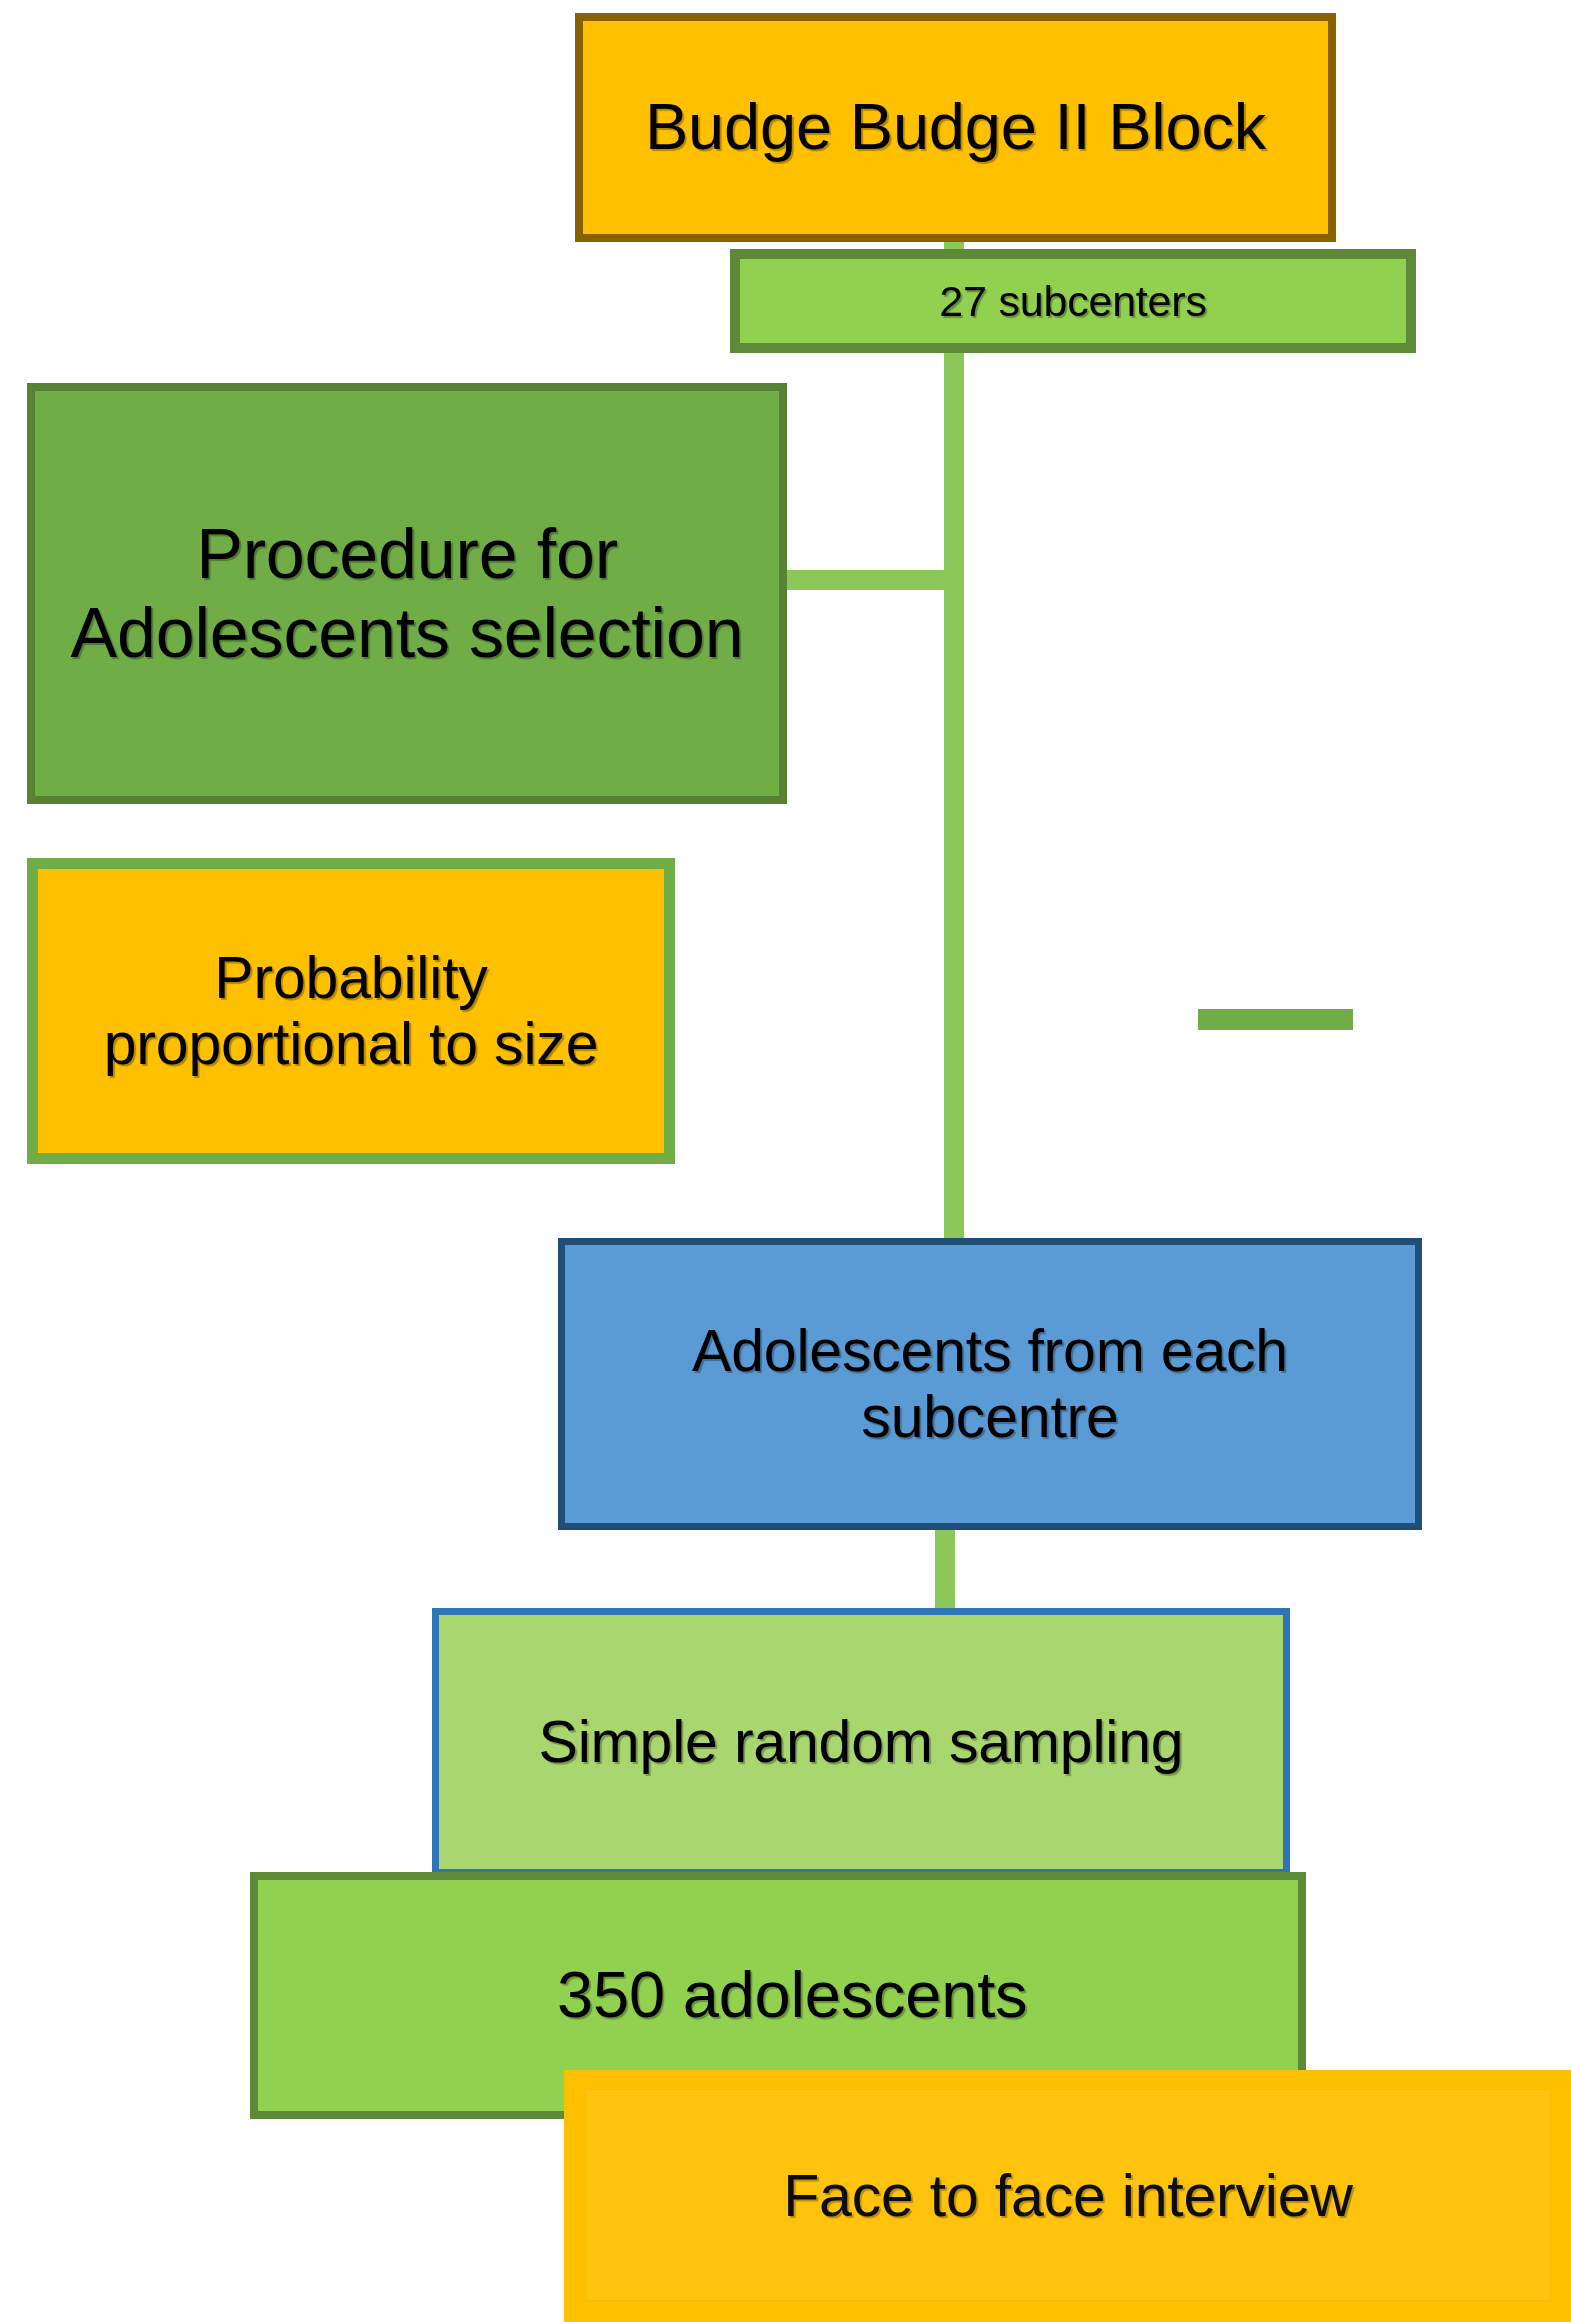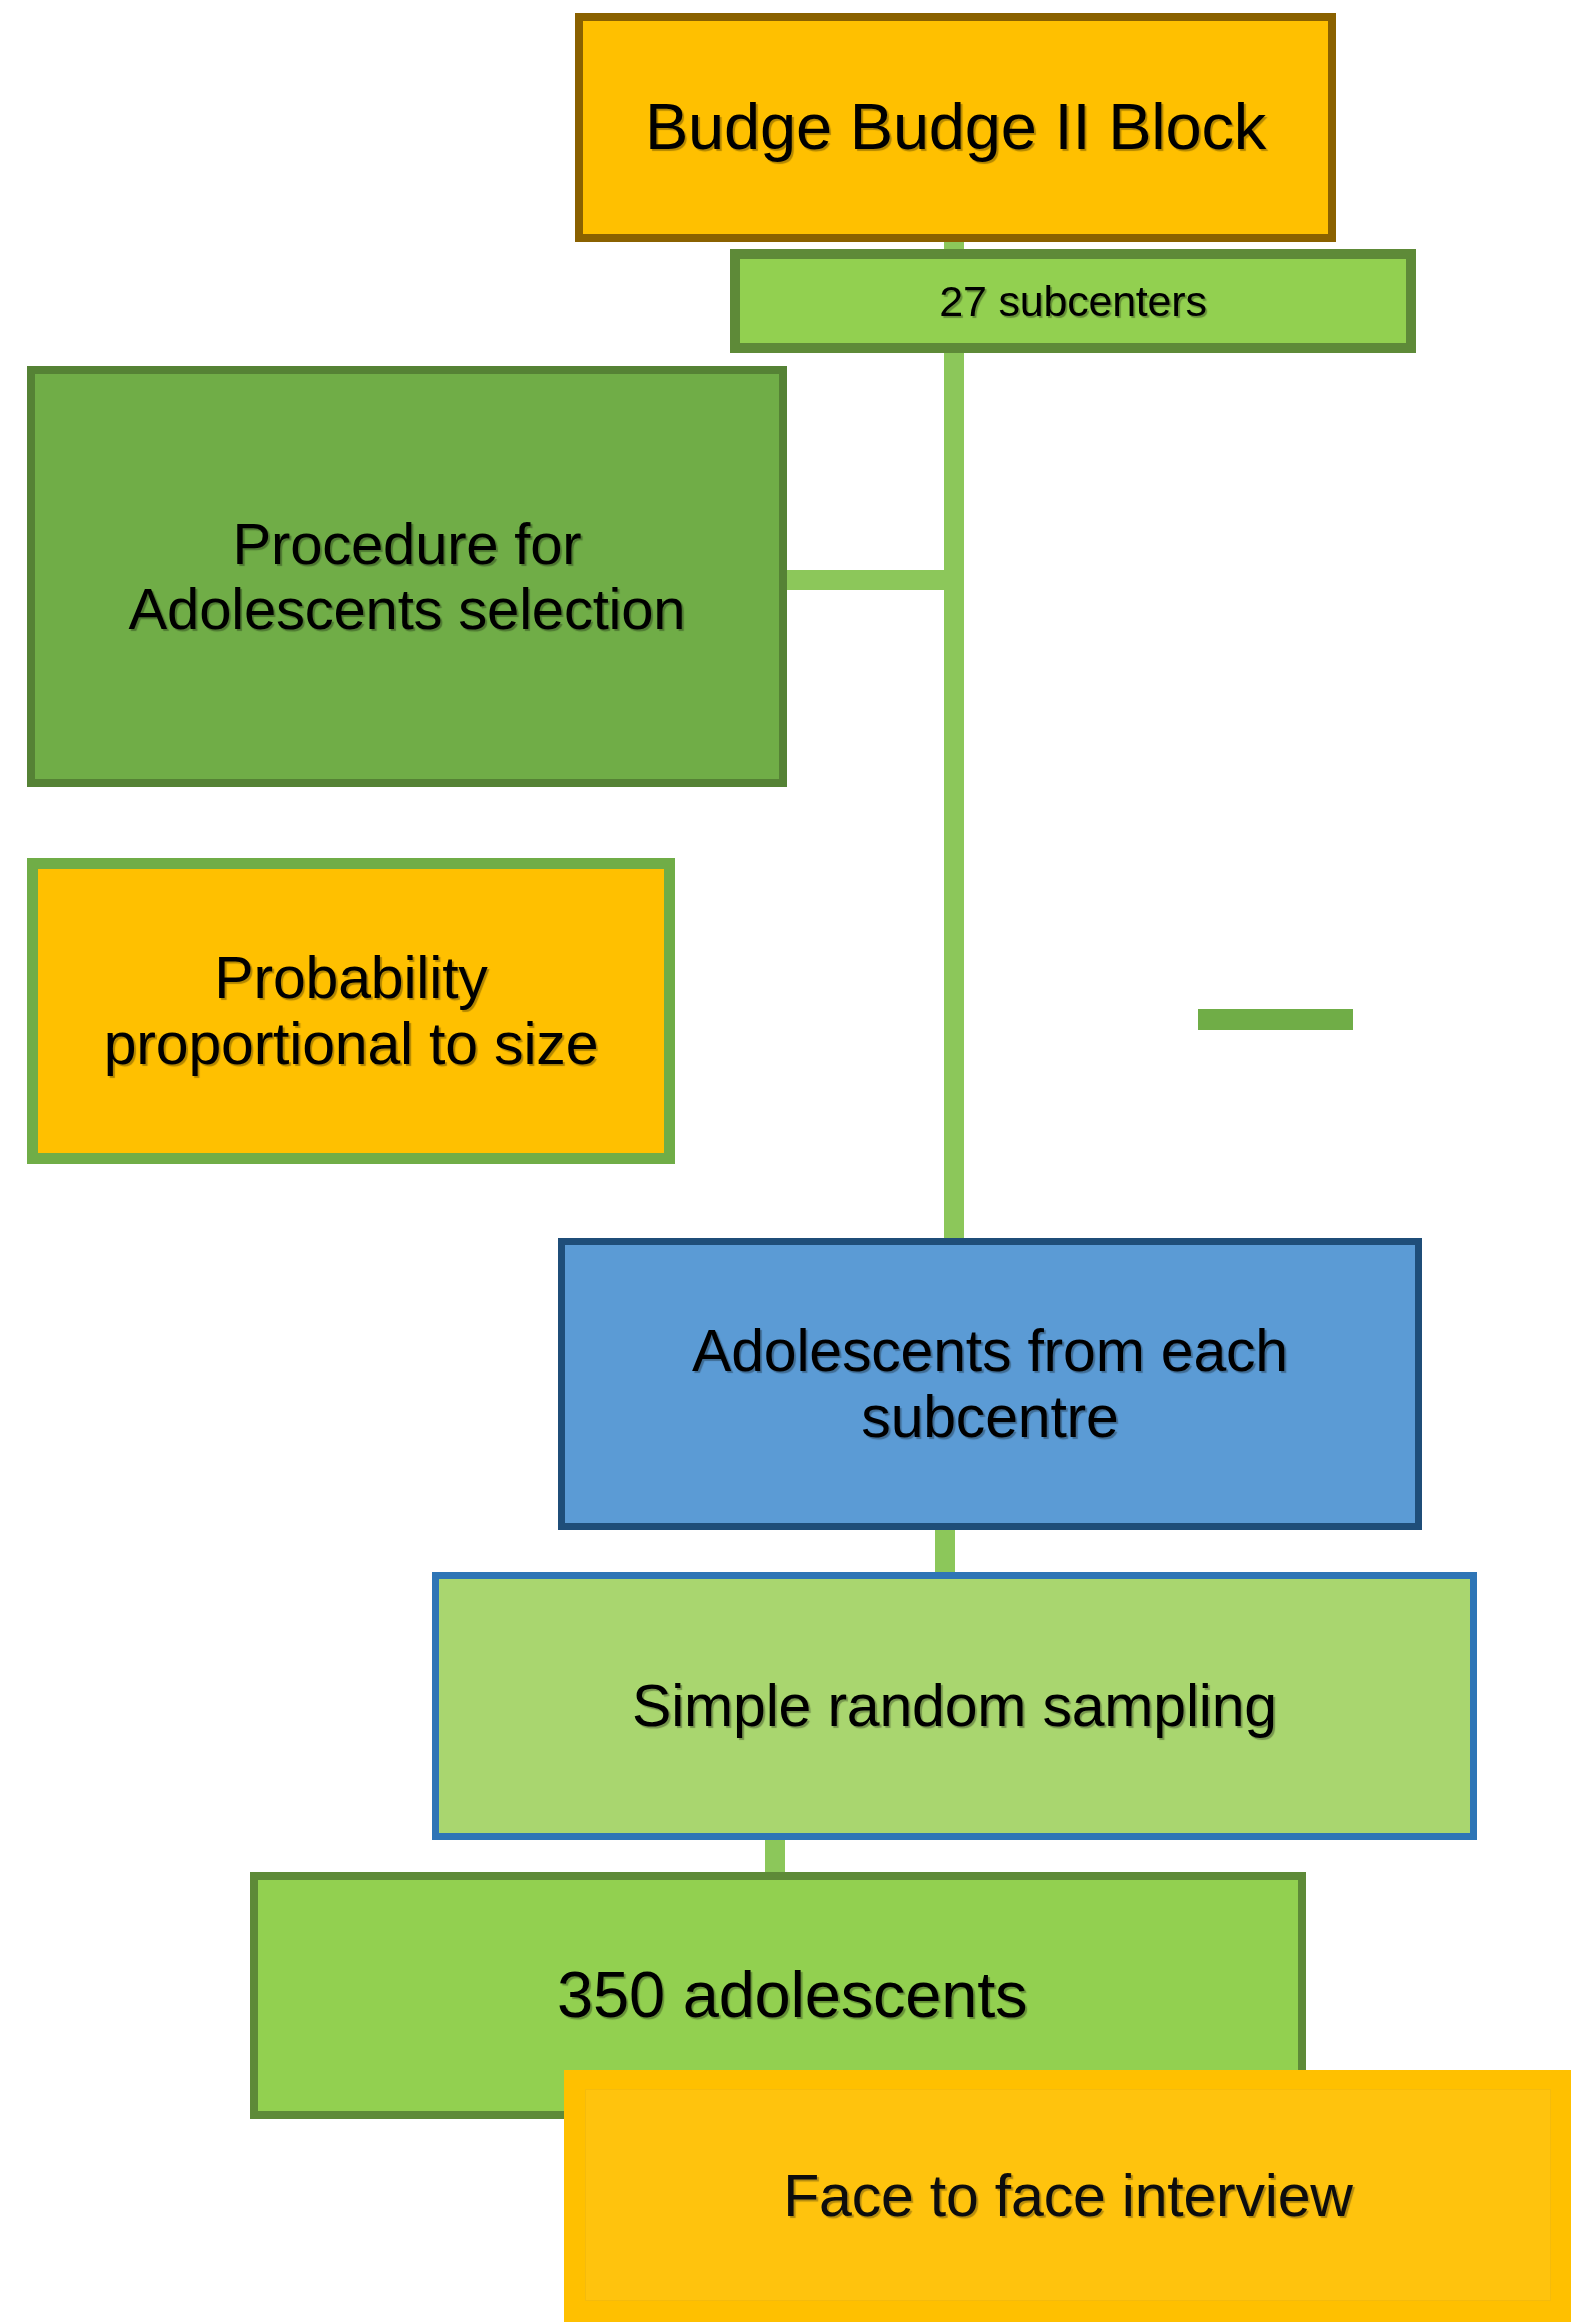--- a/index.html
+++ b/index.html
@@ -48,24 +48,24 @@
   
   .node-subcenters {
     left: 730px; top: 249px; width: 686px; height: 104px;
     background: #92D050;
     border: 10.5px solid #5E8A38;
     font-size: 43px;
   }
 
   
   .node-procedure {
-    left: 27px; top: 366px; width: 760px; height: 421px;
+    left: 27px; top: 383px; width: 760px; height: 421px;
     background: #70AD47;
     border: 8.6px solid #558235;
-    font-size: 58px;
+    font-size: 70px;
     flex-direction: column;
   }
   .node-procedure .ln { display:block; }
 
   
   .node-probability {
     left: 27px; top: 858px; width: 648px; height: 306px;
     background: #FFC000;
     border: 11.5px solid #70AD47;
     font-size: 59px;
@@ -82,21 +82,21 @@
   
   .node-adolescents {
     left: 558px; top: 1238px; width: 864px; height: 292px;
     background: #5B9BD5;
     border: 7.6px solid #1F4E79;
     font-size: 59px;
   }
 
   
   .node-srs {
-    left: 432px; top: 1572px; width: 1045px; height: 268px;
+    left: 432px; top: 1608px; width: 858px; height: 268px;
     background: #A9D66F;
     border: 7.6px solid #2E75B6;
     font-size: 59px;
   }
 
   
   .node-350 {
     left: 250px; top: 1872px; width: 1056px; height: 247px;
     background: #92D050;
     border: 8.6px solid #5E8A38;

